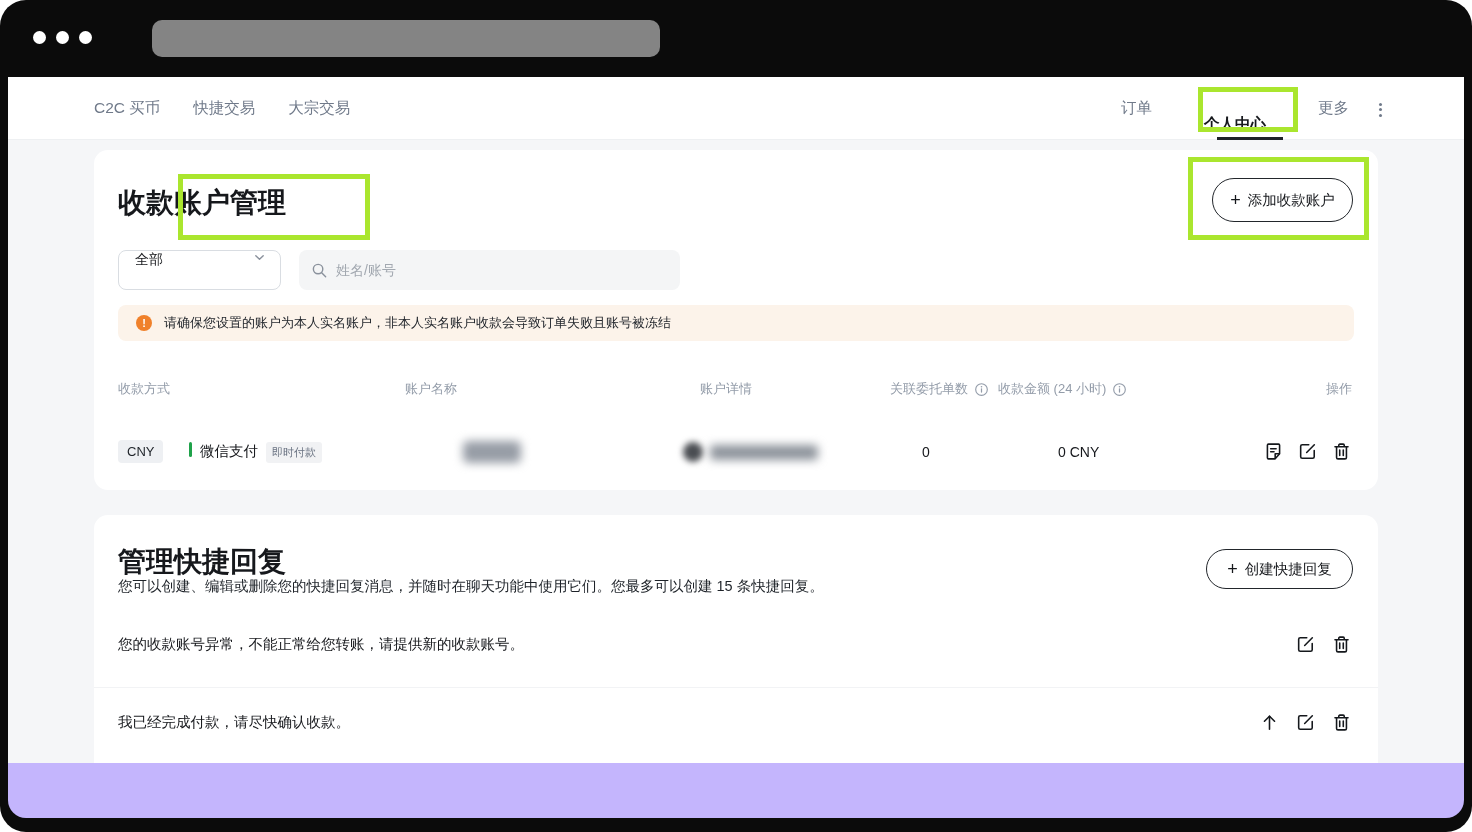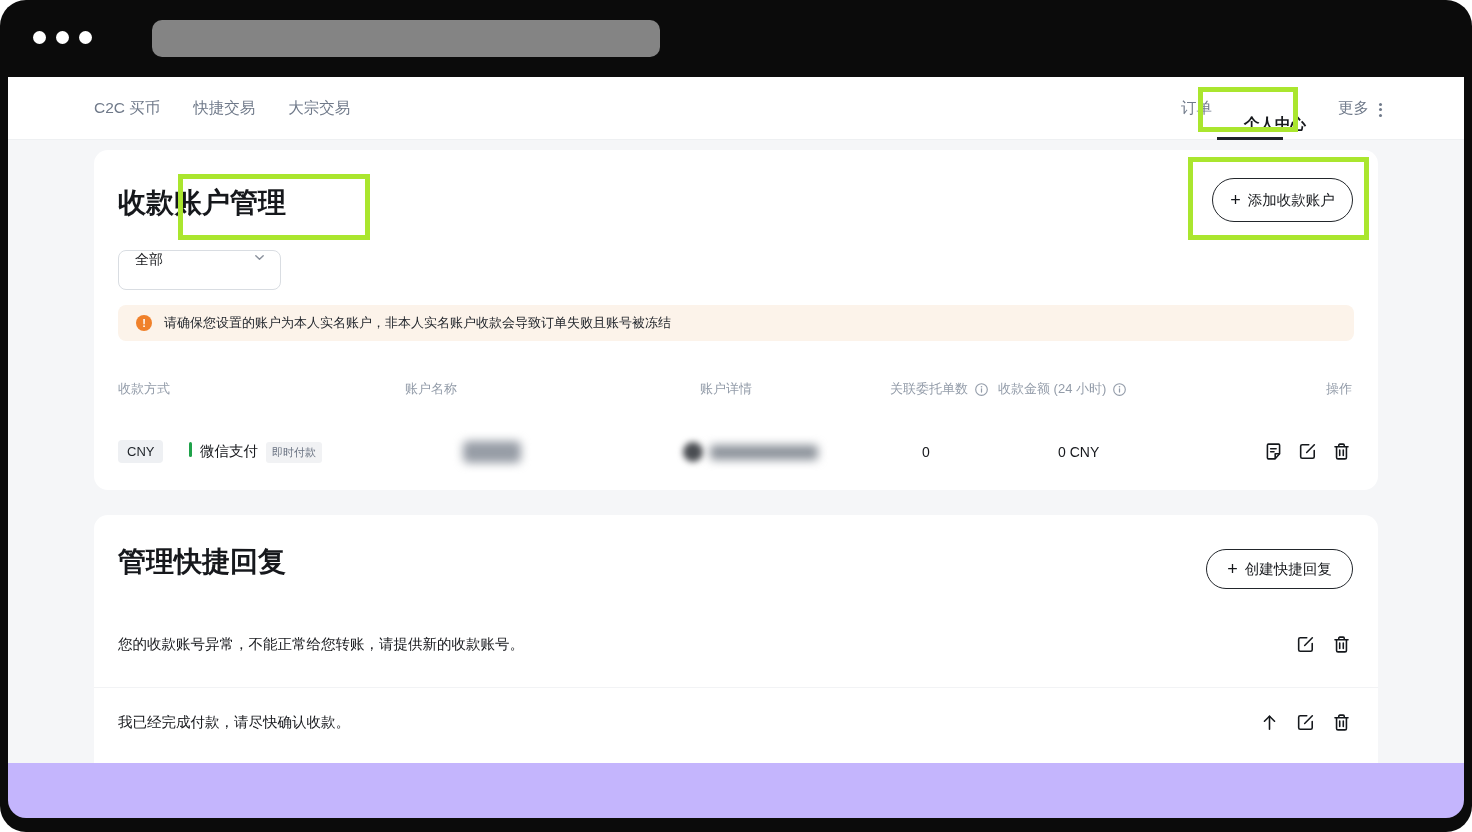--- a/index.html
+++ b/index.html
@@ -10,21 +10,21 @@
   
   .dot { position:absolute; top:31px; width:13px; height:13px; border-radius:50%; background:#fff; }
   .addressbar { position:absolute; left:152px; top:20px; width:508px; height:37px; background:#848484; border-radius:10px; }
 
   
   .screen { position:absolute; left:8px; right:8px; top:77px; bottom:14px; background:#c4b5fd; border-radius:0 0 18px 18px; overflow:hidden; }
 
   
   .nav { position:absolute; top:0; left:0; right:0; height:63px; background:#fff; border-bottom:1px solid #eef0f2; }
   .nav-left { position:absolute; left:86px; top:0; height:63px; display:flex; align-items:center; gap:33px; }
-  .nav-right { position:absolute; right:82px; top:0; height:63px; display:flex; align-items:center; gap:32px; }
+  .nav-right { position:absolute; right:82px; top:0; height:63px; display:flex; align-items:center; gap:52px; }
   .nav-item { font-size:15.5px; color:#707a8a; cursor:pointer; white-space:nowrap; }
   .nav-item.active { color:#16181c; font-weight:bold;margin-top:32px; }
   .active-underline { position:absolute; left:1209px; top:60px; width:66px; height:3px; background:#1e2329; }
   .more-dots { display:inline-flex; flex-direction:column; gap:2.5px; margin-left:-22px; padding-top:2px; }
   .more-dots i { width:3px; height:3px; border-radius:50%; background:#707a8a; }
 
   
   .main { position:absolute; top:63px; left:0; right:0; height:623px; background:#f5f6f8; overflow:hidden; }
   .card { position:absolute; background:#fff; border-radius:14px; }
   .card1 { left:86px; top:10px; width:1284px; height:340px; }
@@ -121,20 +121,27 @@
             <span>添加收款账户</span>
           </button>
 
           <div class="filter">
             <span class="filter-label">全部</span>
             <svg width="13" height="13" viewBox="0 0 14 14">
                 <path d="M3 5l4 4 4-4" fill="none" stroke="#8a919c" stroke-width="1.5" stroke-linecap="round" stroke-linejoin="round"></path>
               </svg>
           </div>
 
+          <div class="search">
+            <svg width="17" height="17" viewBox="0 0 18 18">
+                <circle cx="7.5" cy="7.5" r="5" fill="none" stroke="#8a919c" stroke-width="1.5"></circle>
+                <path d="M11.3 11.3L15.5 15.5" stroke="#8a919c" stroke-width="1.5" stroke-linecap="round"></path>
+              </svg>
+            <input type="text" placeholder="姓名/账号" style="">
+          </div>
 
           <div class="warning">
             <span class="warn-ic">!</span>
             <span class="txt">请确保您设置的账户为本人实名账户，非本人实名账户收款会导致订单失败且账号被冻结</span>
           </div>
 
           <div class="th" style="left:24px">收款方式</div>
           <div class="th" style="left:311px">账户名称</div>
           <div class="th" style="left:606px">账户详情</div>
           <div class="th" style="left:796px">
@@ -191,20 +198,21 @@
               </span>
             </div>
           </div>
 
           <div class="anno anno-title"></div>
         </div>
         <div class="anno anno-add"></div>
 
         <div class="card card2">
           <div class="sec-title" style="top:28px">管理快捷回复</div>
+          <div class="desc">您可以创建、编辑或删除您的快捷回复消息，并随时在聊天功能中使用它们。您最多可以创建 15 条快捷回复。</div>
 
           <button class="pill-btn btn-create">
             <span class="plus">+</span>
             <span>创建快捷回复</span>
           </button>
 
           <div class="reply-row r2">
             <span class="txt">我已经完成付款，请尽快确认收款。</span>
             <span class="ric">
               <span class="icon-btn">

